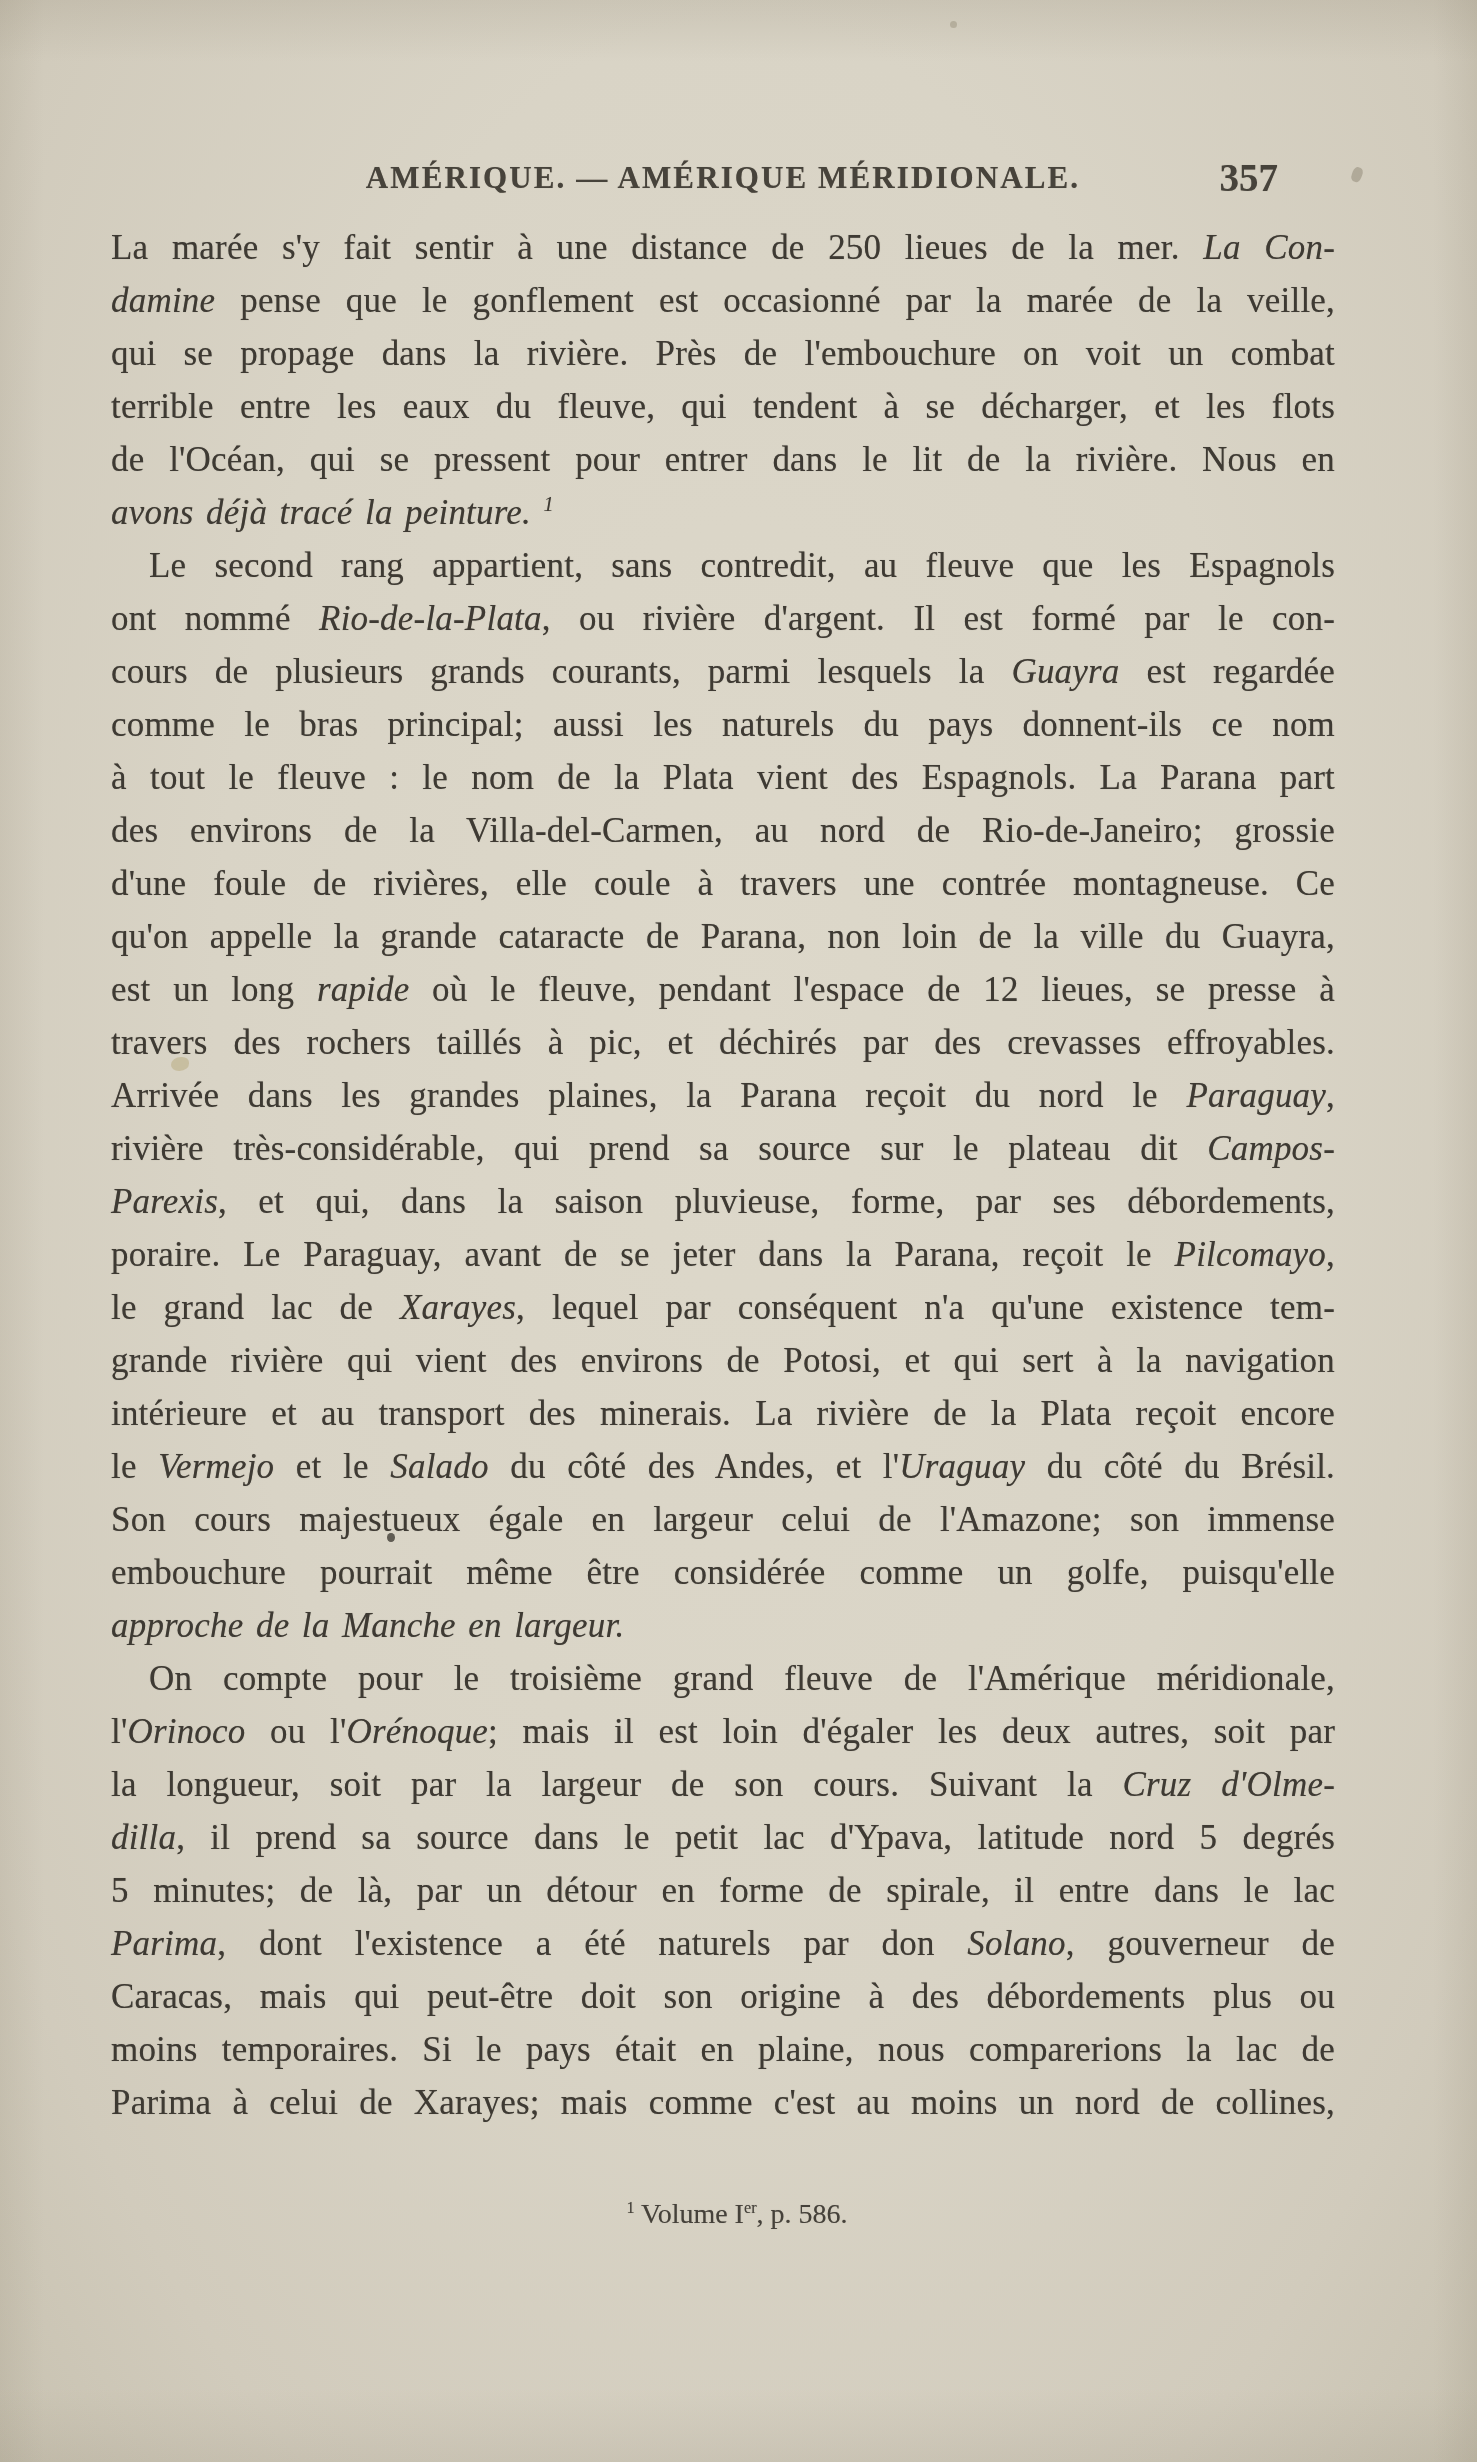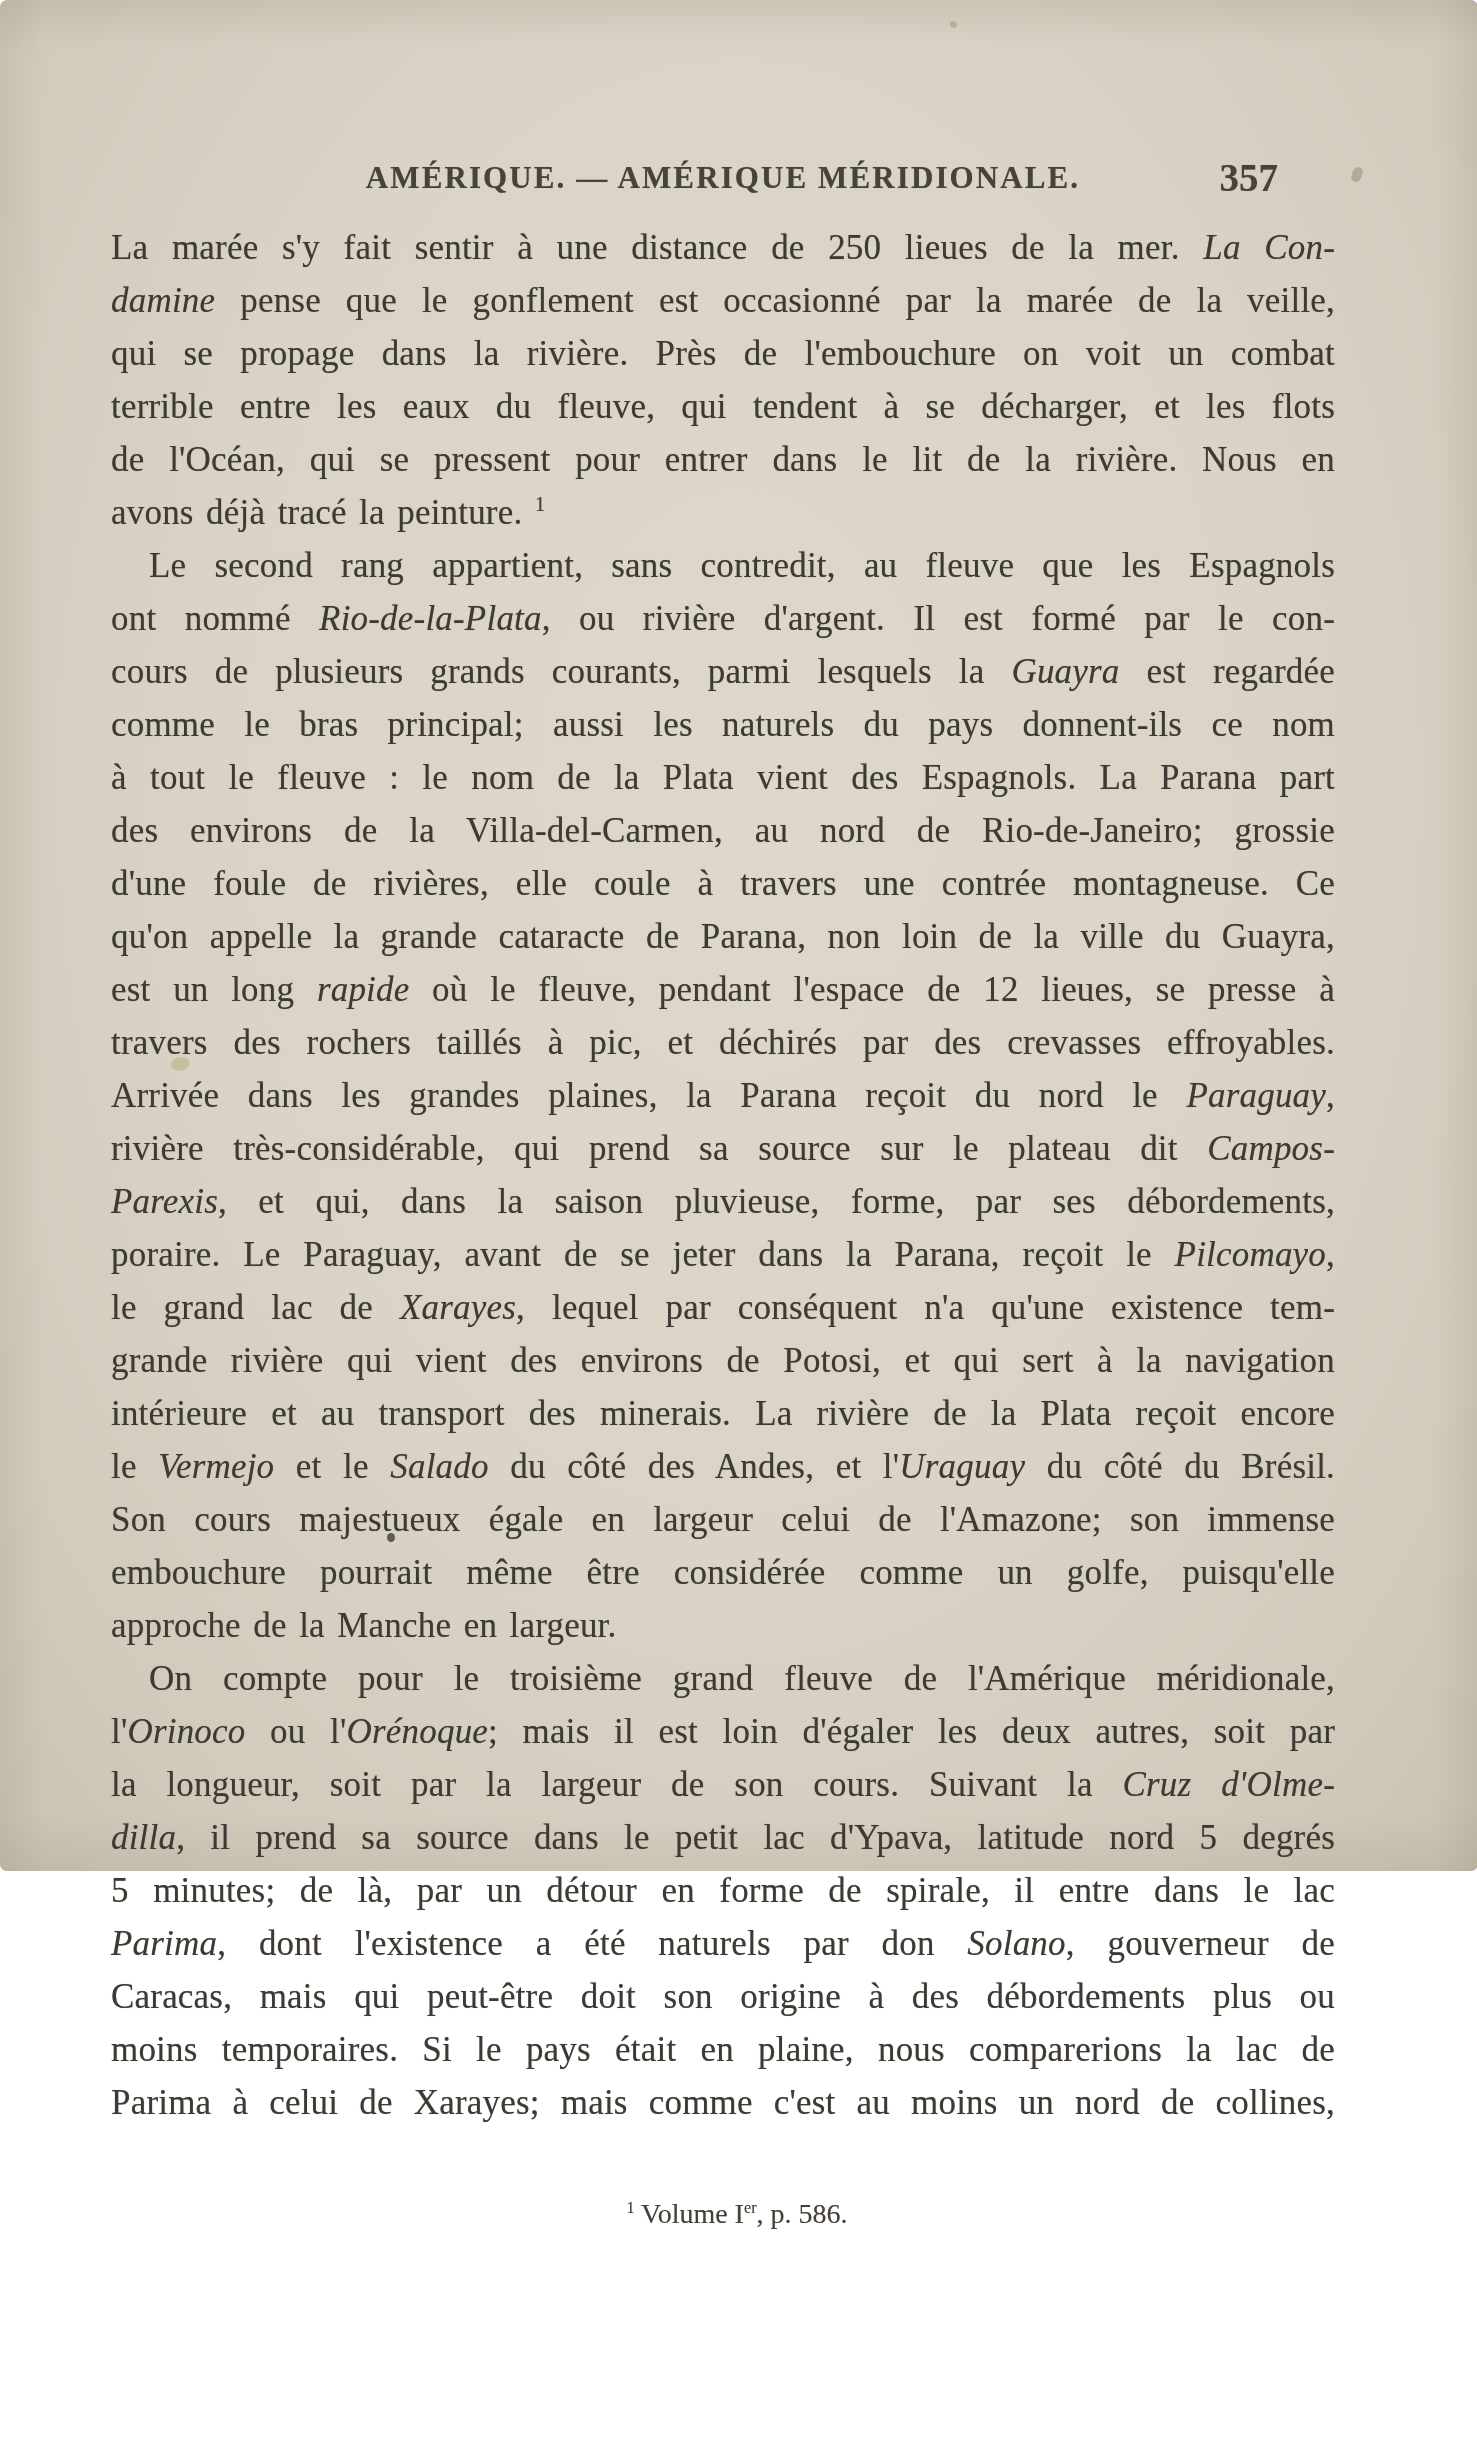--- a/index.html
+++ b/index.html
@@ -2,27 +2,26 @@
 <html style="font-size:11px"><head>
 <meta charset="utf-8">
 <style>
   html,body{margin:0;padding:0;}
   body{
     width:1478px;height:2462px;
     font-family:"Liberation Serif","DejaVu Serif",serif;
     overflow:hidden;
   }
   .page{
-    position:relative;width:1478px;height:1871px;
+    position:relative;width:1478px;height:2462px;
     background:
       linear-gradient(180deg, rgba(140,130,110,0.18) 0%, rgba(140,130,110,0) 2.5%, rgba(140,130,110,0) 97%, rgba(140,130,110,0.14) 100%),
       linear-gradient(90deg, rgba(140,130,110,0.14) 0%, rgba(140,130,110,0) 3%, rgba(140,130,110,0) 97%, rgba(140,130,110,0.16) 100%),
       radial-gradient(ellipse at 50% 42%, #ddd8ca 0%, #d9d4c6 50%, #d1cbbc 82%, #c8c2b1 100%);
     color:#3e3a33;
-    border-radius:7px;
   }
   .running-header{
     position:absolute;left:111px;top:157px;width:1224px;height:42px;
   }
   .header-title{
     position:absolute;left:0;right:0;text-align:center;
     font-size:31px;line-height:42px;letter-spacing:2.1px;
     color:#47433b;font-weight:bold;
     text-shadow:0 0 0.7px rgba(70,65,55,0.45);
   }
@@ -32,21 +31,21 @@
     text-shadow:0 0 0.7px rgba(70,65,55,0.45);
   }
   .body-text{
     position:absolute;left:111px;top:221px;width:1224px;
     font-size:35px;line-height:53px;
     letter-spacing:0.2px;word-spacing:3.5px;
     color:#3e3a33;
     text-shadow:0 0 0.7px rgba(62,58,51,0.5);
   }
   .line{text-align:justify;text-align-last:justify;}
-  .line.last{text-align-last:left;}
+  .line.last{text-align-last:left;font-style:italic;}
   .line.indent{text-indent:38px;}
   .it{font-style:italic;}
   sup{font-size:58%;vertical-align:super;line-height:0;}
   .footnote{
     position:absolute;left:111px;top:2196px;width:1224px;
     font-size:28px;line-height:36px;color:#45413a;
     text-indent:28px;
     text-shadow:0 0 0.7px rgba(70,65,55,0.4);
     text-align:center;
   }

